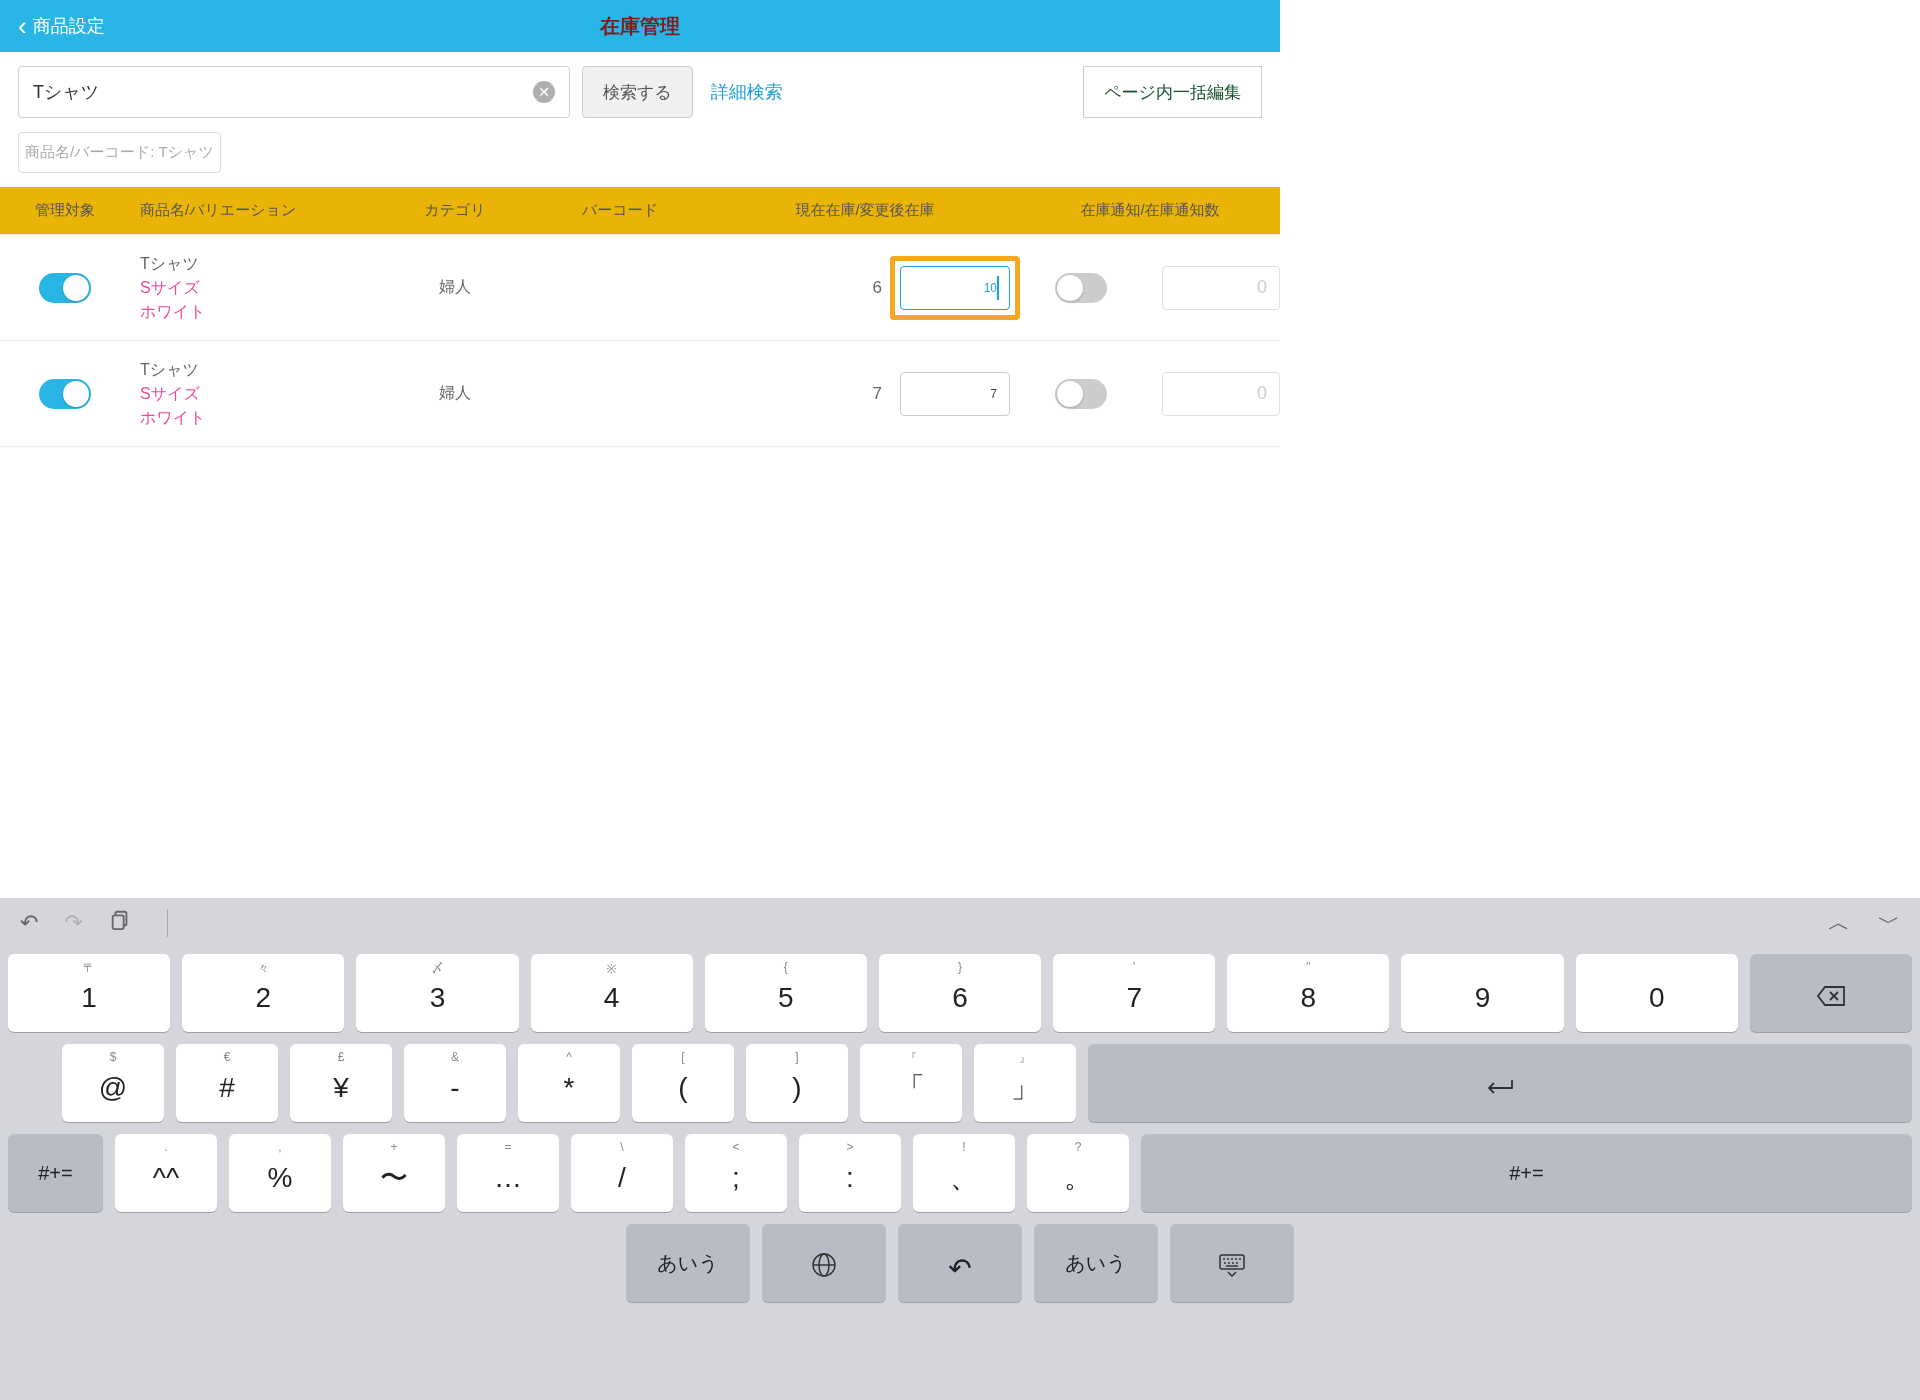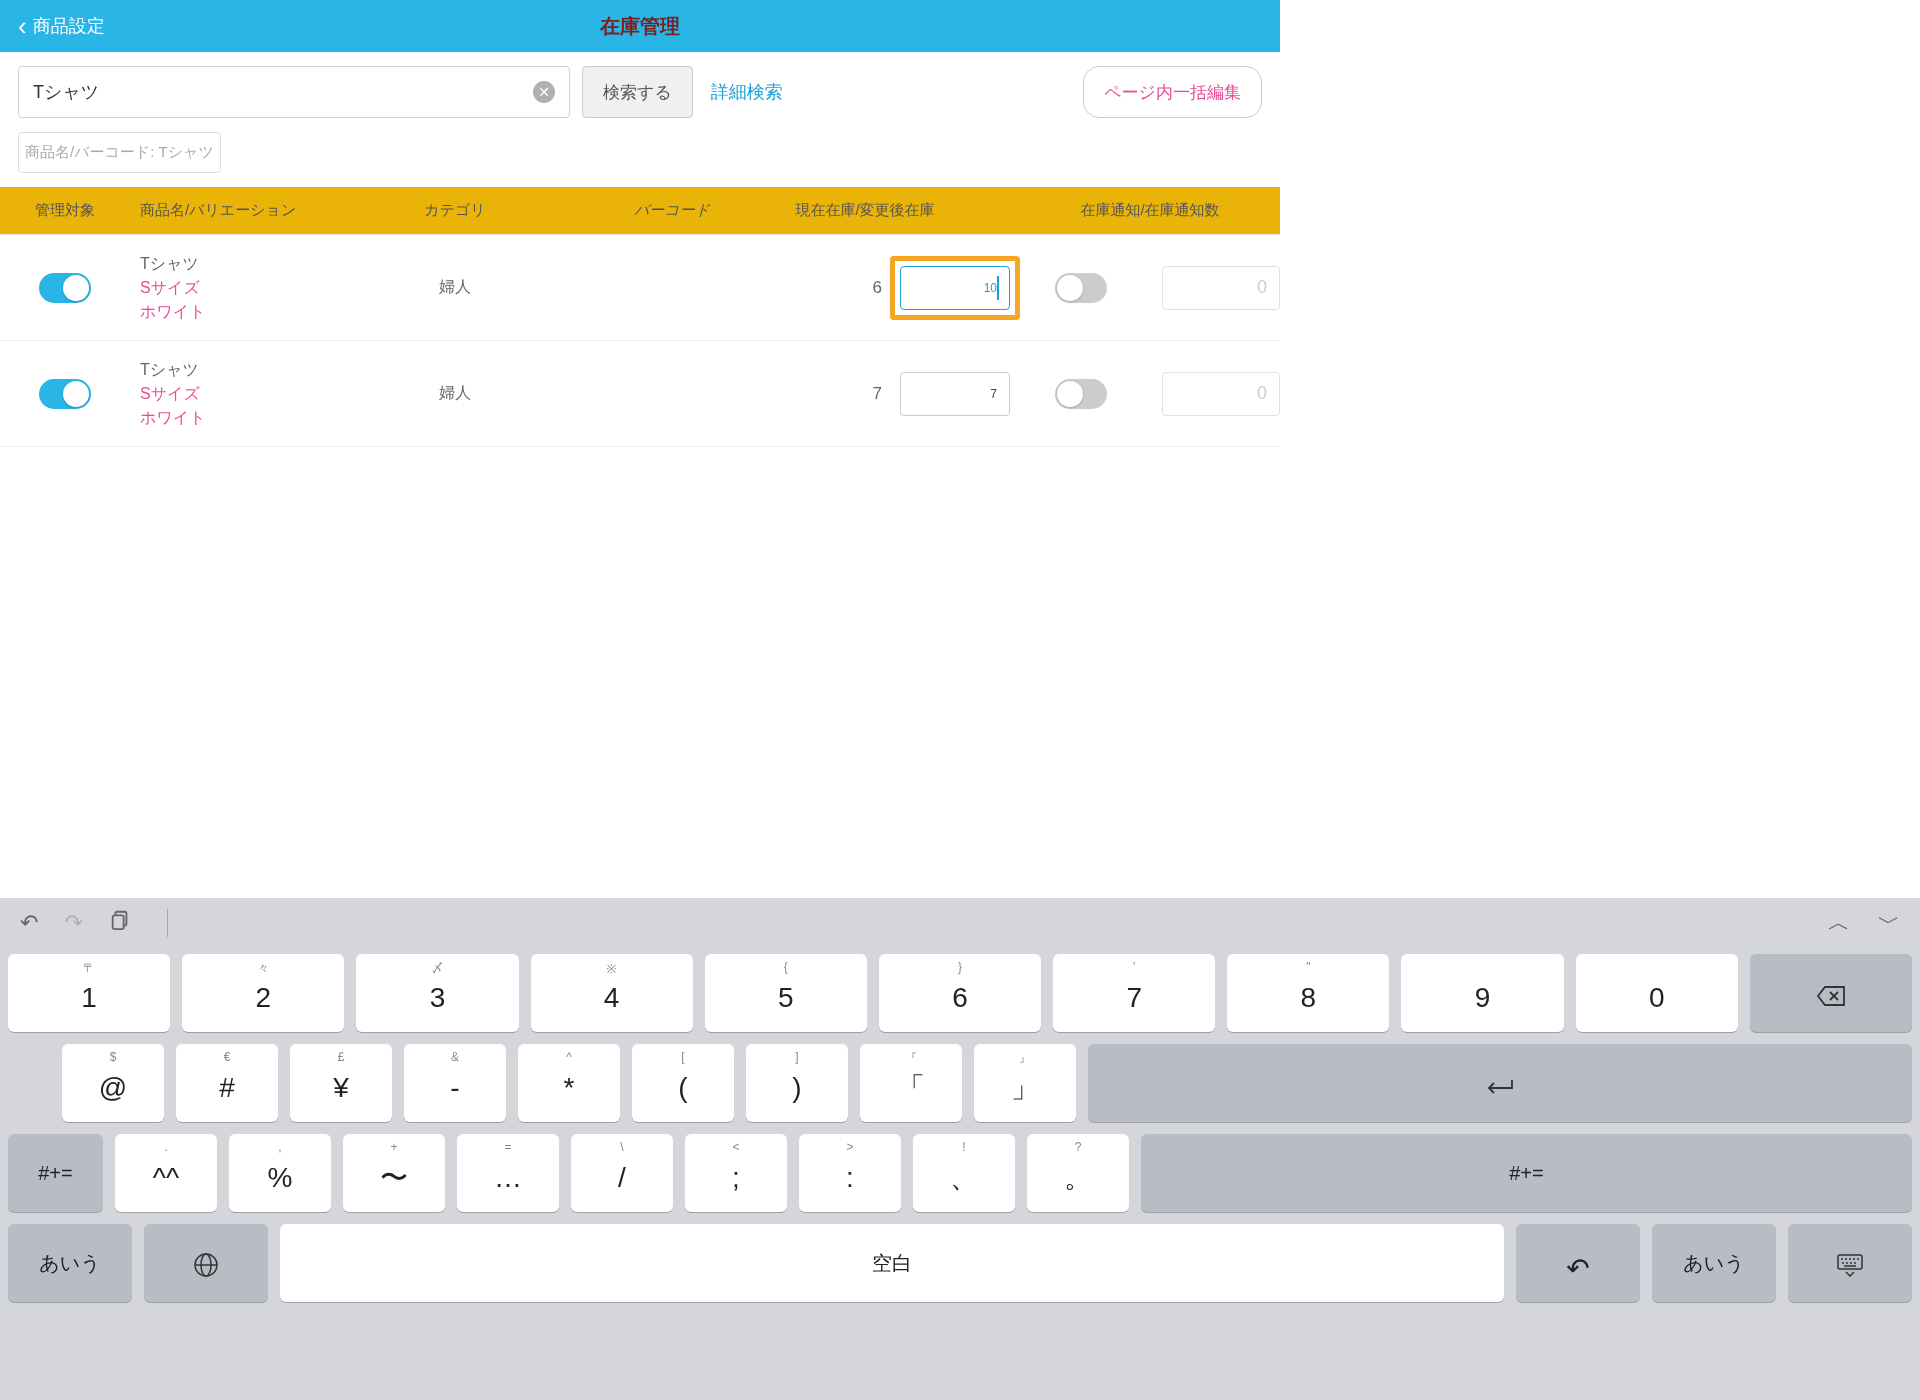--- a/index.html
+++ b/index.html
@@ -9,29 +9,29 @@
   .back-btn { display: flex; align-items: center; color: #fff; font-size: 18px; padding: 0 18px; cursor: pointer; }
   .back-chev { font-size: 26px; margin-right: 6px; }
   .header-title { position: absolute; left: 50%; transform: translateX(-50%); color: #7f1d1d; font-size: 20px; font-weight: 600; }
   
   .search-row { display: flex; align-items: center; gap: 12px; padding: 14px 18px 10px; }
   .search-box { flex: 0 0 552px; height: 52px; border: 1px solid #d0d0d0; border-radius: 4px; display: flex; align-items: center; padding: 0 14px; background: #fff; }
   .search-input { flex: 1; border: none; outline: none; font-size: 18px; color: #333; background: transparent; }
   .clear-icon { width: 22px; height: 22px; border-radius: 50%; background: #b0b0b0; display: flex; align-items: center; justify-content: center; color: #fff; font-size: 14px; cursor: pointer; }
   .search-btn { height: 52px; padding: 0 20px; border: 1px solid #ccc; border-radius: 4px; background: #f0f0f0; font-size: 17px; color: #555; cursor: pointer; }
   .adv-link { font-size: 18px; color: #1e9fd6; cursor: pointer; margin-left: 6px; }
-  .batch-btn { margin-left: auto; height: 52px; padding: 0 20px; border: 1px solid #ccc; border-radius: 16px; background: #fff; font-size: 17px; color: #ec4899; cursor: pointer; }
+  .batch-btn { margin-left: auto; height: 52px; padding: 0 20px; border: 1px solid #ccc; border-radius: 0; background: #fff; font-size: 17px; color: #14532d; cursor: pointer; }
   
   .filter-chip { margin: 4px 18px 14px; display: inline-block; border: 1px solid #ddd; border-radius: 4px; padding: 10px 6px; font-size: 15px; color: #aaa; }
   
   .table-head { background: #eab308; height: 48px; display: flex; align-items: center; font-size: 15px; color: #555; border-bottom: 1px solid #e5e5e5; }
   .col-manage { width: 130px; text-align: center; }
   .col-name { width: 250px; padding-left: 10px; }
   .col-cat { width: 150px; text-align: center; }
-  .col-barcode { width: 180px; text-align: right; font-style: italic; }
+  .col-barcode { width: 180px; text-align: center; }
   .col-stock { width: 310px; text-align: center; }
   .col-notify { flex: 1; text-align: center; }
   
   .row { height: 106px; display: flex; align-items: center; border-bottom: 1px solid #eee; }
   .toggle { width: 52px; height: 30px; border-radius: 30px; position: relative; cursor: pointer; margin: 0 auto; }
   .toggle.on { background: #29b6e6; }
   .toggle.off { background: #ccc; }
   .toggle-knob { width: 26px; height: 26px; border-radius: 50%; background: #fff; position: absolute; top: 2px; box-shadow: 0 1px 3px rgba(0,0,0,0.2); }
   .toggle.on .toggle-knob { right: 2px; }
   .toggle.off .toggle-knob { left: 2px; }
@@ -321,23 +321,20 @@
         <div class="key gray key-small">
           <span class="key-lbl">あいう</span>
         </div>
         <div class="key gray key-small">
           <span class="key-main"><svg width="26" height="26" viewBox="0 0 26 26" fill="none" stroke="#333" stroke-width="1.5">
               <circle cx="13" cy="13" r="11"></circle>
               <ellipse cx="13" cy="13" rx="5" ry="11"></ellipse>
               <line x1="2" y1="13" x2="24" y2="13"></line>
             </svg></span>
         </div>
-        <div class="key key-space">
-          <span class="key-main">空白</span>
-        </div>
         <div class="key gray key-small">
           <span class="key-main">↶</span>
         </div>
         <div class="key gray key-small">
           <span class="key-lbl">あいう</span>
         </div>
         <div class="key gray key-small">
           <span class="key-main"><svg width="30" height="24" viewBox="0 0 30 24" fill="none" stroke="#333" stroke-width="1.5">
               <rect x="3" y="2" width="24" height="14" rx="2"></rect>
               <line x1="6" y1="6" x2="8" y2="6"></line>

